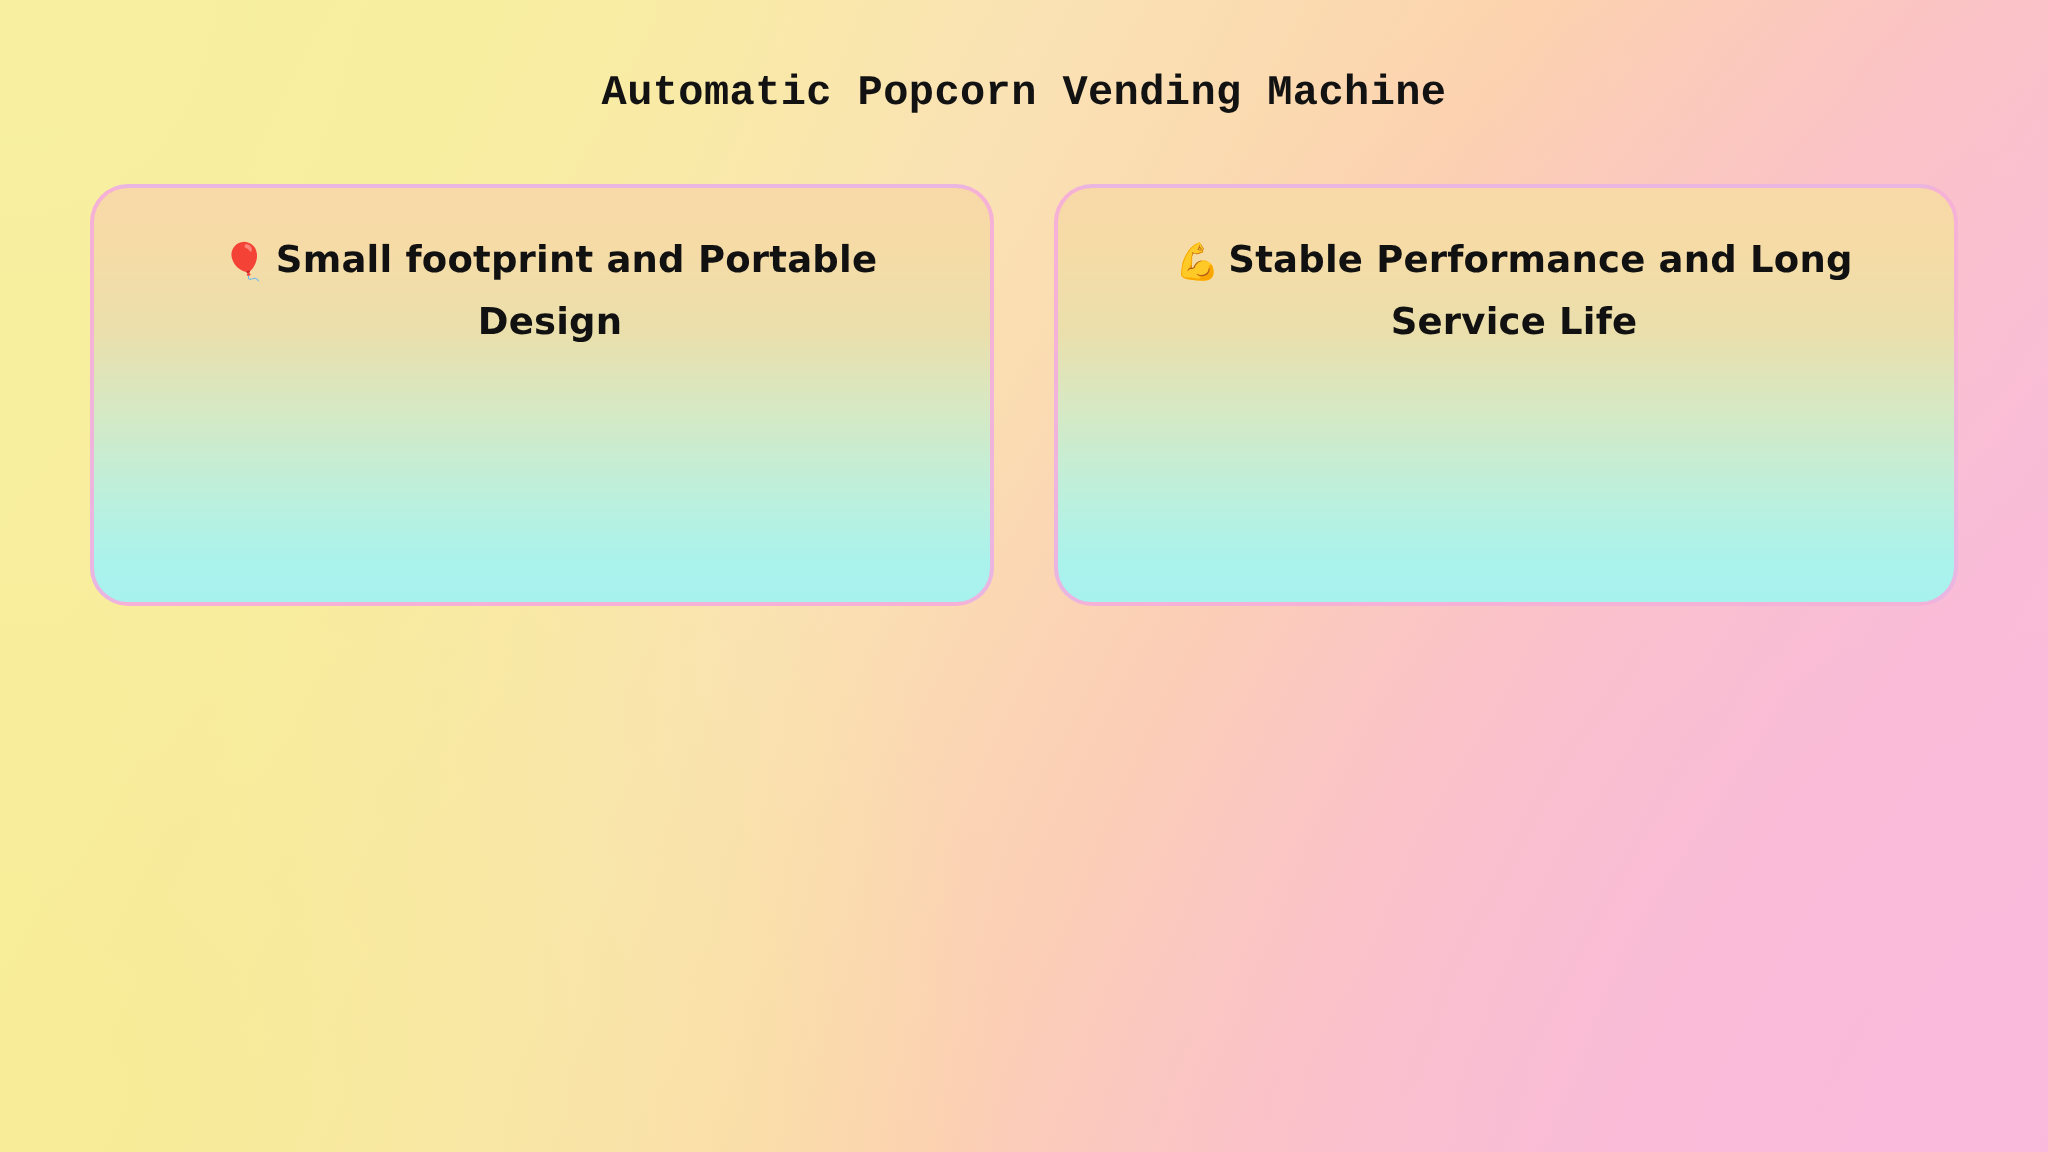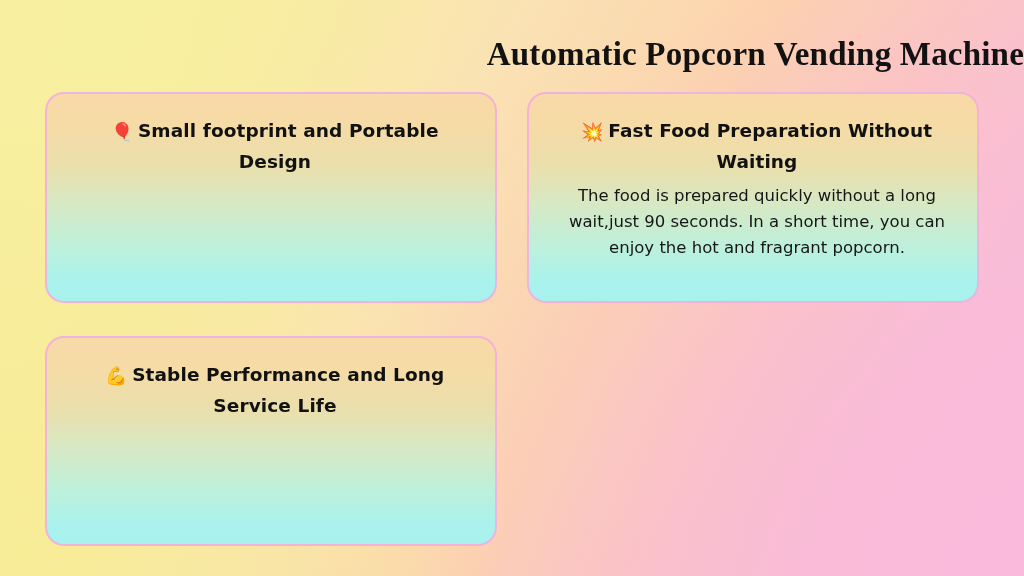--- a/index.html
+++ b/index.html
@@ -40,24 +40,24 @@
       radial-gradient(circle at 100% 100%, rgba(249,185,219,0.95) 0%, rgba(249,185,219,0.0) 55%),
       radial-gradient(circle at 0% 0%, rgba(248,240,160,0.9) 0%, rgba(248,240,160,0.0) 40%);
     pointer-events: none;
   }
 
   #title {
     position: absolute;
     top: 36px;
     left: 0;
     width: 100%;
-    text-align: right;
-    font-family: Liberation Serif, serif;
+    text-align: center;
+    font-family: Liberation Mono, monospace;
     font-weight: bold;
-    font-size: 33px;
+    font-size: 21px;
     letter-spacing: 0.2px;
     color: #121212;
     z-index: 3;
   }
 
   #cards {
     position: absolute;
     top: 92px;
     left: 45px;
     width: 934px;
@@ -132,26 +132,20 @@
 
   <div id="cards">
 
     <div class="card">
       <div class="card-heading">
         <span class="card-emoji">🎈</span><span>Small footprint and Portable Design</span>
       </div>
     </div>
 
 
-    <div class="card row2">
-      <div class="card-heading">
-        <span class="card-emoji">💥</span><span>Fast Food Preparation Without Waiting</span>
-      </div>
-      <div class="card-body">The food is prepared quickly without a long wait,just 90 seconds. In a short time, you can enjoy the hot and fragrant popcorn.</div>
-    </div>
 
     <div class="card row2">
       <div class="card-heading">
         <span class="card-emoji">💪</span><span>Stable Performance and Long Service Life</span>
       </div>
     </div>
 
   </div>
 </div>
 

